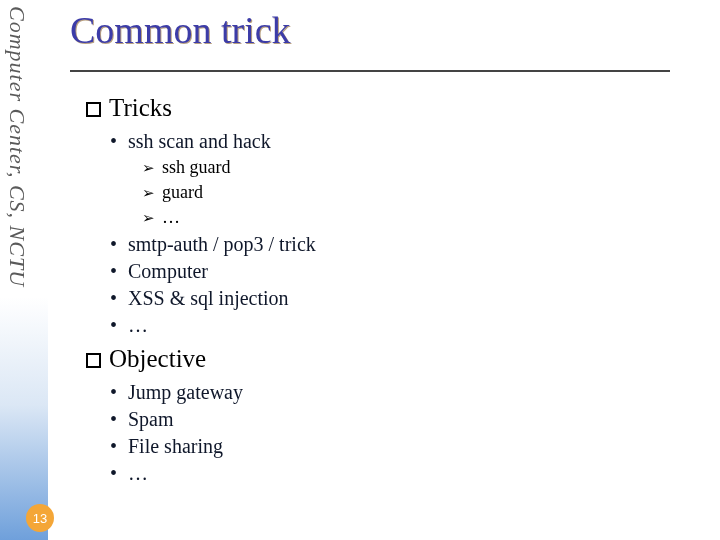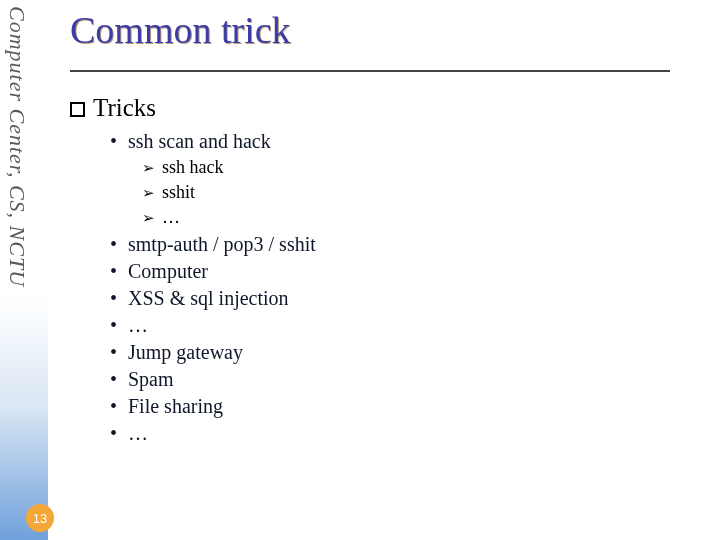--- a/index.html
+++ b/index.html
@@ -62,21 +62,21 @@
   }
   .hr {
     border: none;
     border-top: 2px solid #444;
     margin: 18px 0 22px 0;
     width: 600px;
   }
   .section-heading {
     font-size: 25px;
     color: #000;
-    margin-left: 0;
+    margin-left: 16px;
     margin-top: 6px;
     margin-bottom: 6px;
   }
   .box-bullet {
     display: inline-block;
     width: 15px;
     height: 15px;
     border: 2px solid #000;
     margin-right: 8px;
     vertical-align: -1px;
@@ -123,29 +123,32 @@
 <div class="content">
   <div class="title">Common trick</div>
   <hr class="hr">
 
   <div class="section-heading">
     <span class="box-bullet"></span><span>Tricks</span>
   </div>
   <div class="bullet-list">
     <div class="bullet-item bullet-dot"><span>ssh scan and hack</span></div>
     <div class="sub-list">
-      <div class="sub-item arrow"><span>ssh hack</span></div>
-      <div class="sub-item arrow"><span>sshit</span></div>
+      <div class="sub-item arrow"><span>ssh guard</span></div>
+      <div class="sub-item arrow"><span>guard</span></div>
       <div class="sub-item arrow"><span>…</span></div>
     </div>
-    <div class="bullet-item bullet-dot"><span>smtp-auth / pop3 / sshit</span></div>
+    <div class="bullet-item bullet-dot"><span>smtp-auth / pop3 / trick</span></div>
     <div class="bullet-item bullet-dot"><span>Computer</span></div>
     <div class="bullet-item bullet-dot"><span>XSS &amp; sql injection</span></div>
     <div class="bullet-item bullet-dot"><span>…</span></div>
   </div>
 
+  <div class="section-heading">
+    <span class="box-bullet"></span><span>Objective</span>
+  </div>
   <div class="bullet-list">
     <div class="bullet-item bullet-dot"><span>Jump gateway</span></div>
     <div class="bullet-item bullet-dot"><span>Spam</span></div>
     <div class="bullet-item bullet-dot"><span>File sharing</span></div>
     <div class="bullet-item bullet-dot"><span>…</span></div>
   </div>
 </div>
 
 </body></html>

